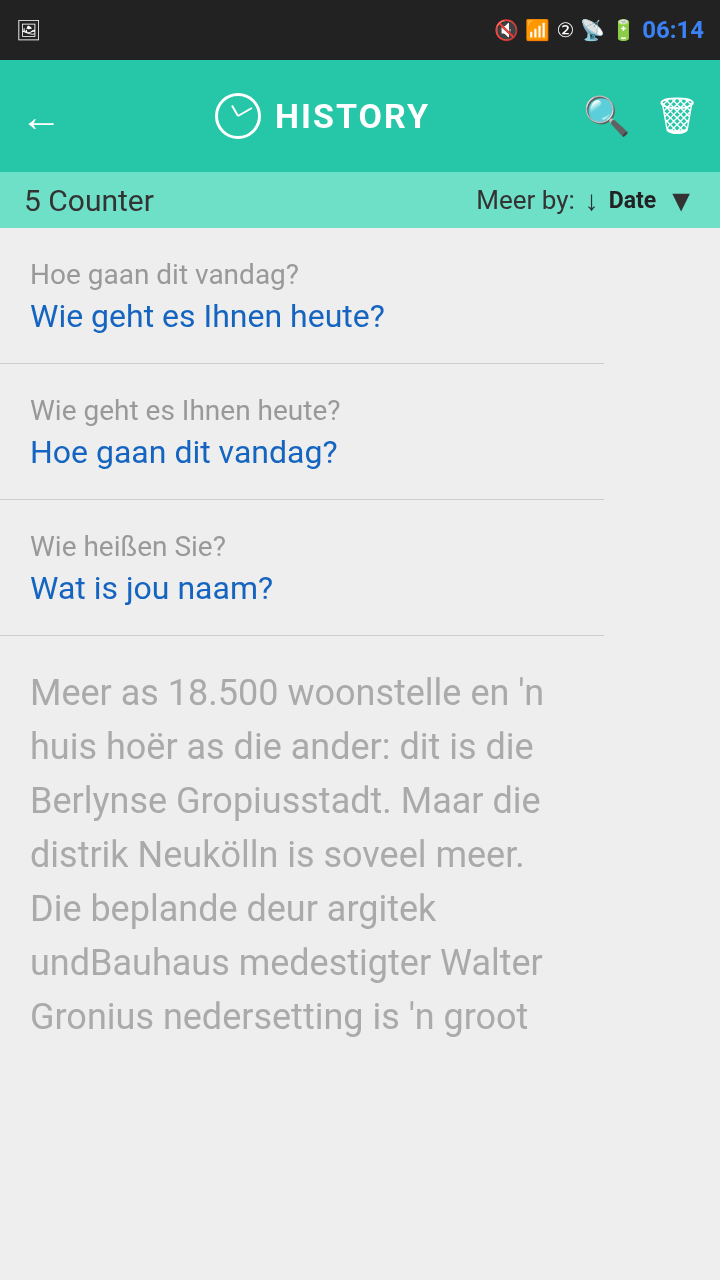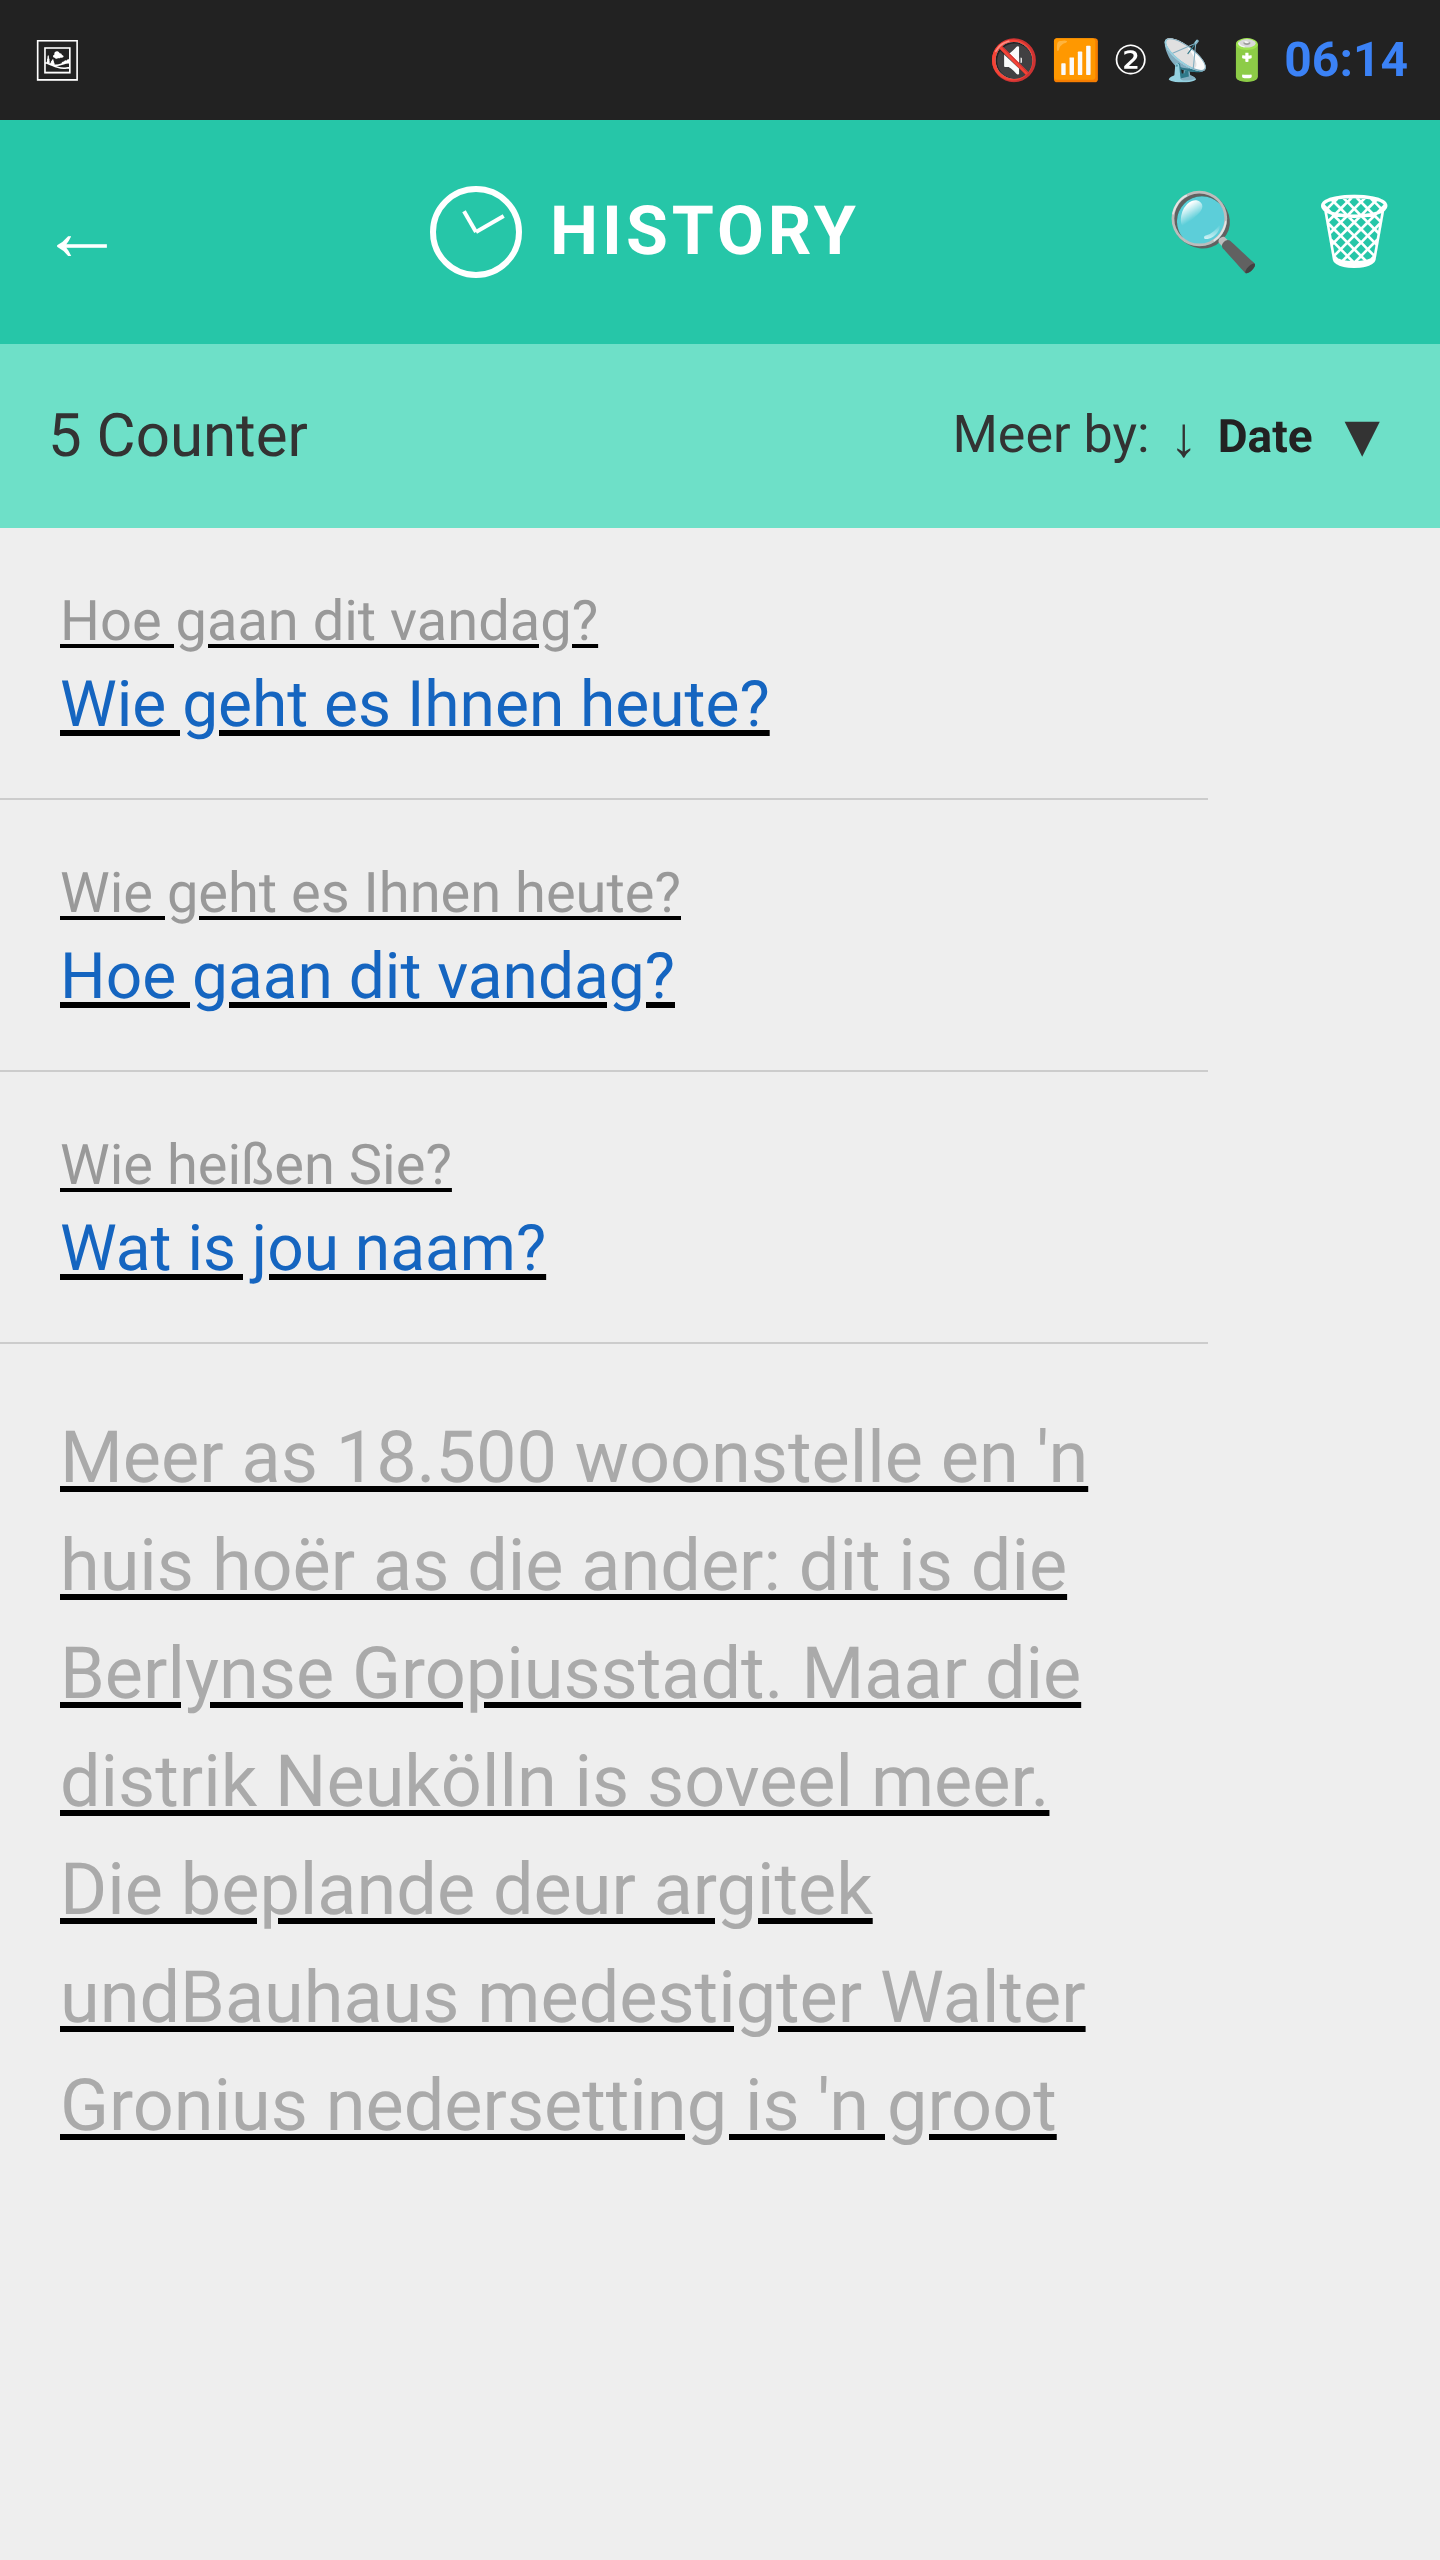--- a/index.html
+++ b/index.html
@@ -118,21 +118,21 @@
     }
     .trash-icon-btn {
       color: white;
       font-size: 36px;
       cursor: pointer;
     }
 
     
     .sub-bar {
       width: 720px;
-      height: 92px;
+      height: 56px;
       background: #6ee0c8;
       display: flex;
       align-items: center;
       padding: 0 24px;
       justify-content: space-between;
     }
     .counter-label {
       font-size: 30px;
       color: #333;
       font-weight: 400;
@@ -158,21 +158,20 @@
     .sort-dropdown-arrow {
       font-size: 30px;
       color: #333;
     }
 
     
     .list-container {
       width: 604px;
       background: #1d4ed8;
       padding: 0;
-      text-decoration: underline;
     }
     .list-item {
       padding: 30px 30px 28px 30px;
       border-bottom: 1px solid #ccc;
       background: #eeeeee;
       cursor: pointer;
     }
     .list-item:last-child {
       border-bottom: none;
     }

